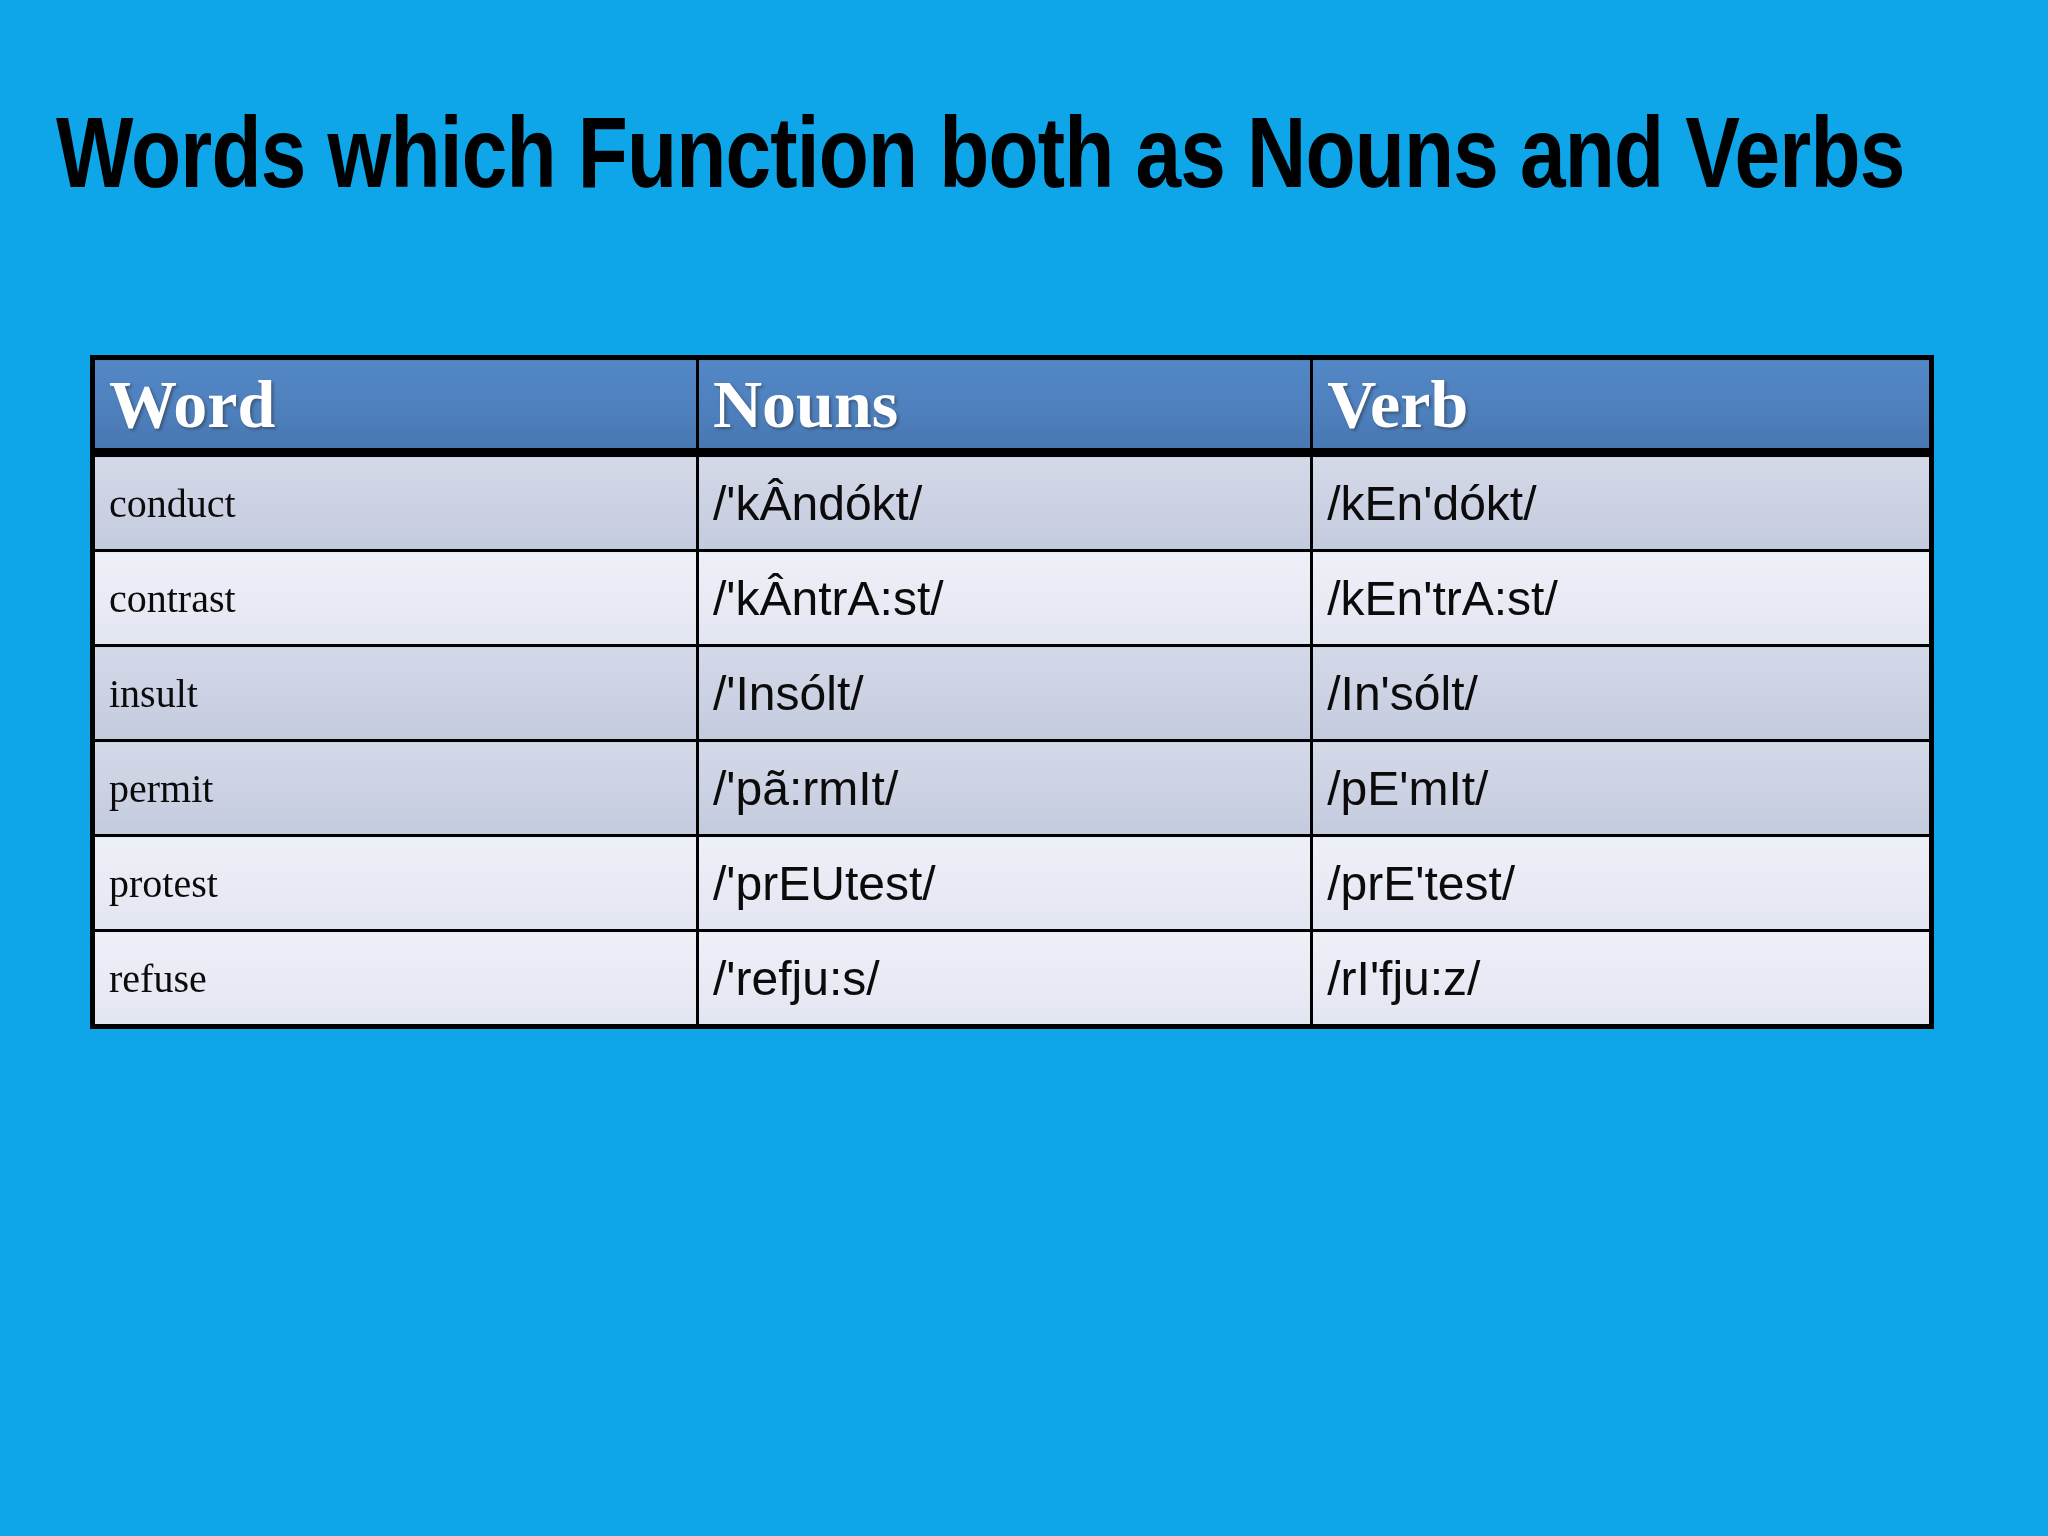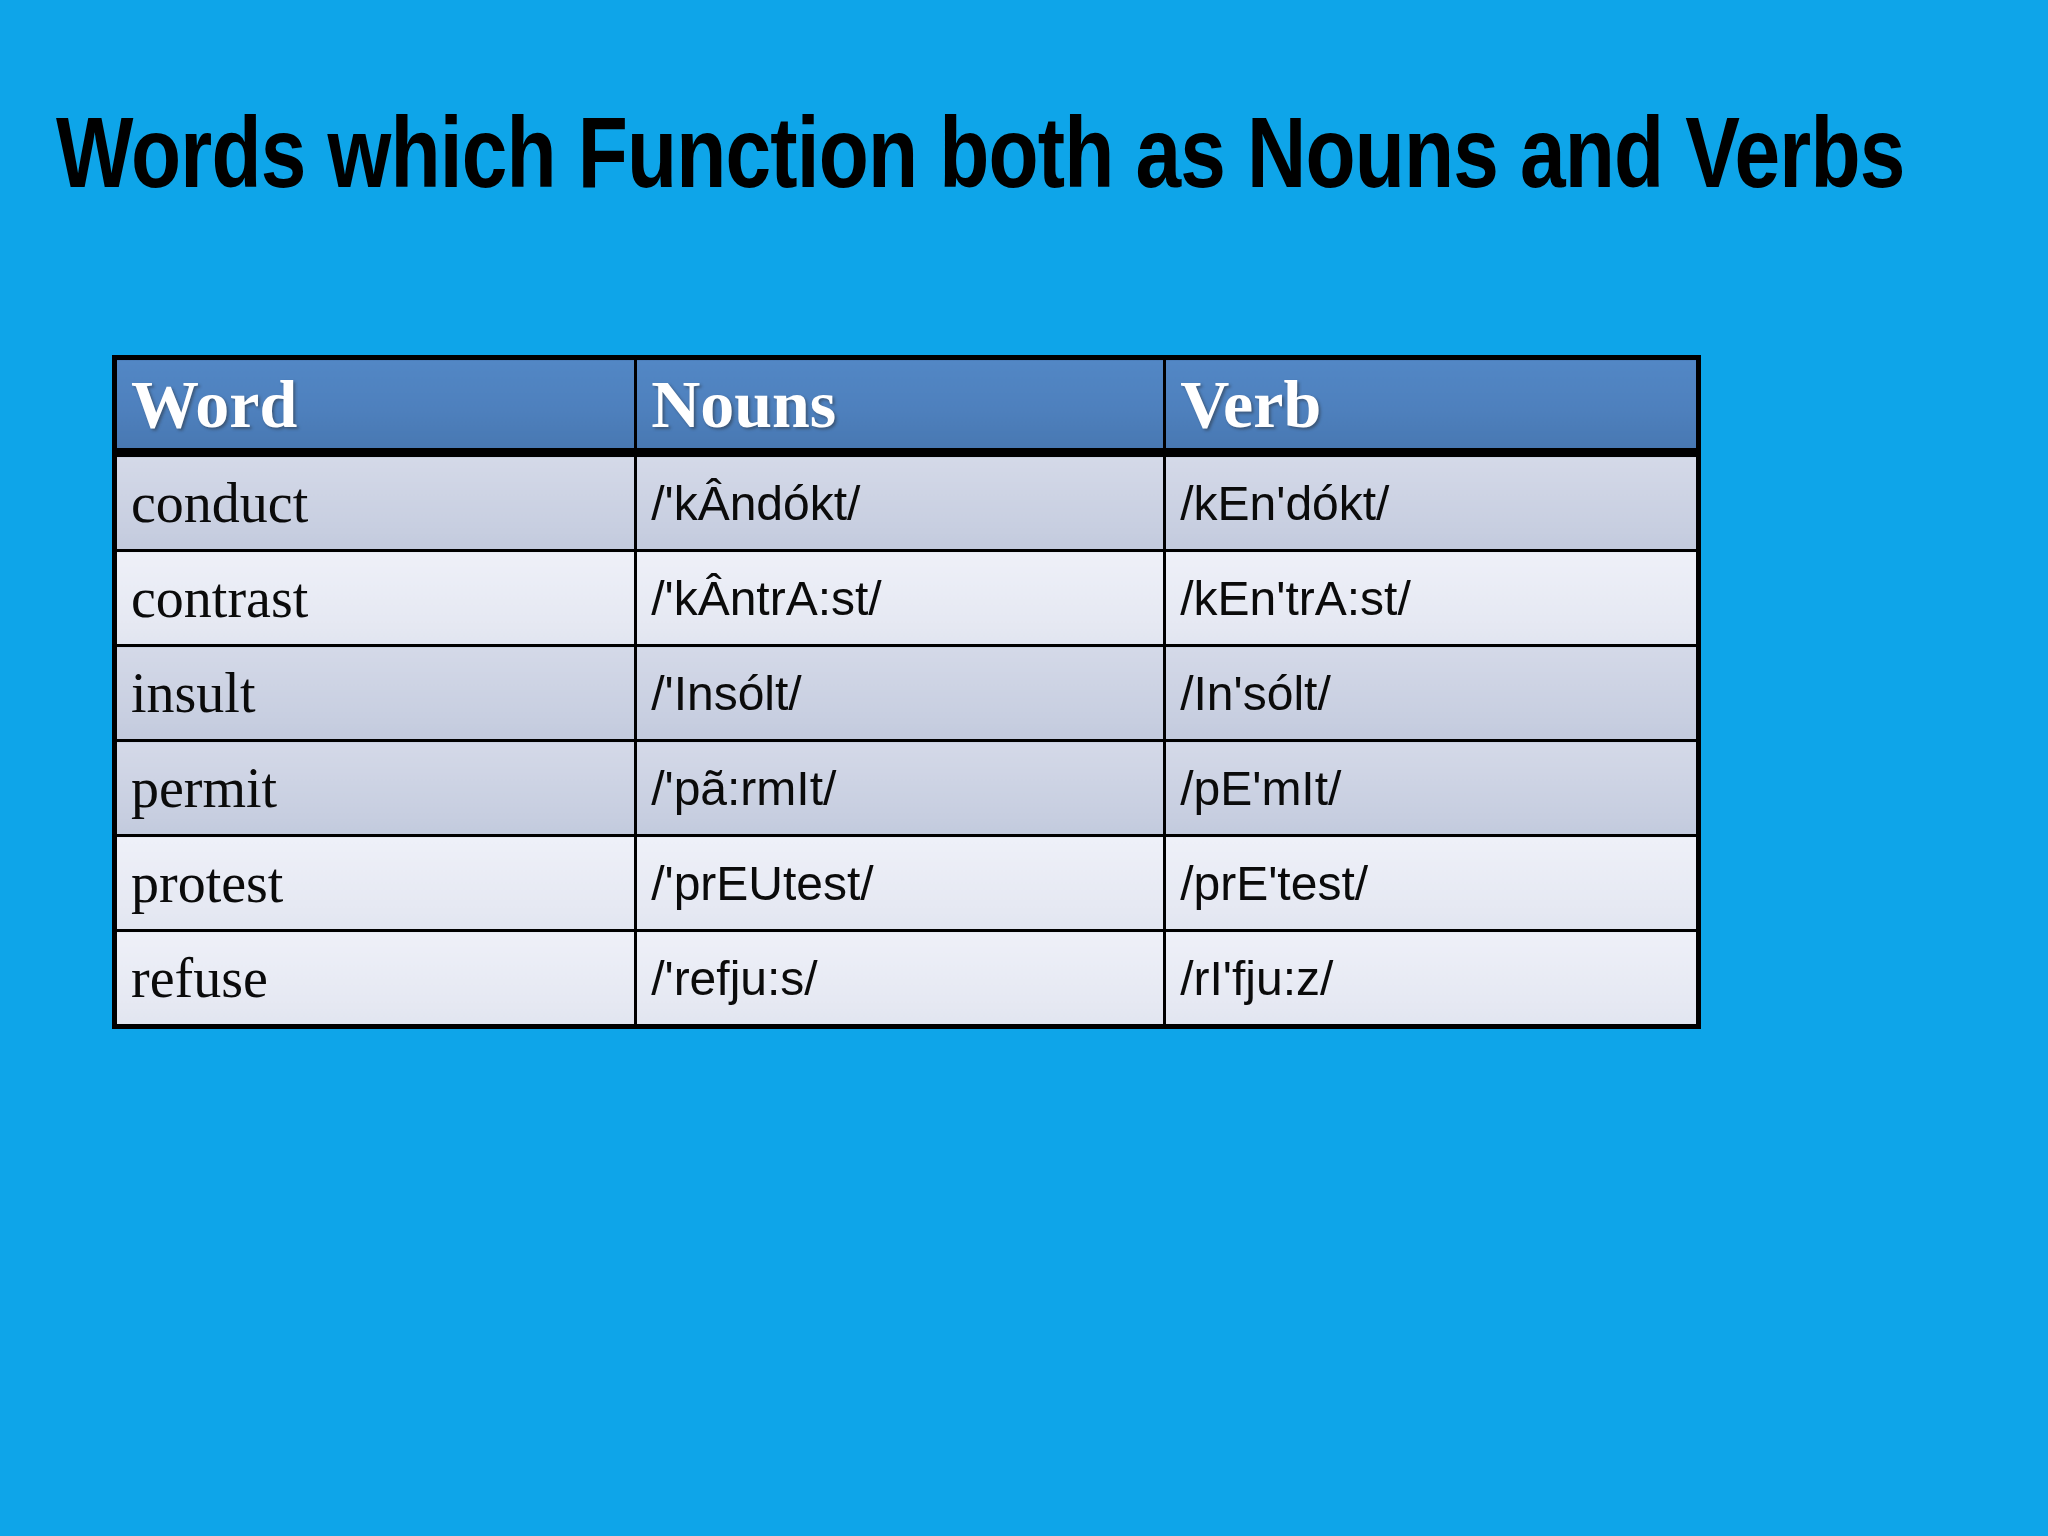--- a/index.html
+++ b/index.html
@@ -25,23 +25,23 @@
     font-size: 100px;
     line-height: 1.05;
     color: var(--title-text, #000);
     white-space: nowrap;
     transform: scaleX(0.82);
     transform-origin: left center;
     letter-spacing: -1px;
   }
   table.words {
     position: absolute;
-    left: 112px;
+    left: 90px;
     top: 355px;
-    width: 1589px;
+    width: 1844px;
     border-collapse: collapse;
     table-layout: fixed;
     border: 5px solid var(--border, #000);
   }
   col.c-word { width: 32.9%; }
   col.c-noun { width: 33.4%; }
   col.c-verb { width: 33.7%; }
   th, td {
     border: 3px solid var(--border, #000);
     vertical-align: middle;
@@ -66,21 +66,21 @@
     color: #0b0b0b;
   }
   tbody tr.band-dark td {
     background: linear-gradient(180deg, #D4D9E8 0%, #C7CEE0 80%, #C2CADD 100%);
   }
   tbody tr.band-light td {
     background: linear-gradient(180deg, #EEF0F8 0%, #E5E8F2 80%, #E1E5F0 100%);
   }
   td.cell-word {
     font-family: "Liberation Serif", serif;
-    font-size: 56px;
+    font-size: 40px;
   }
   td.cell-phon {
     font-family: "Liberation Sans", sans-serif;
   }
 </style>
 </head>
 <body>
 
 <div class="slide">
   <h1 class="title">Words which Function both as Nouns and Verbs</h1>

